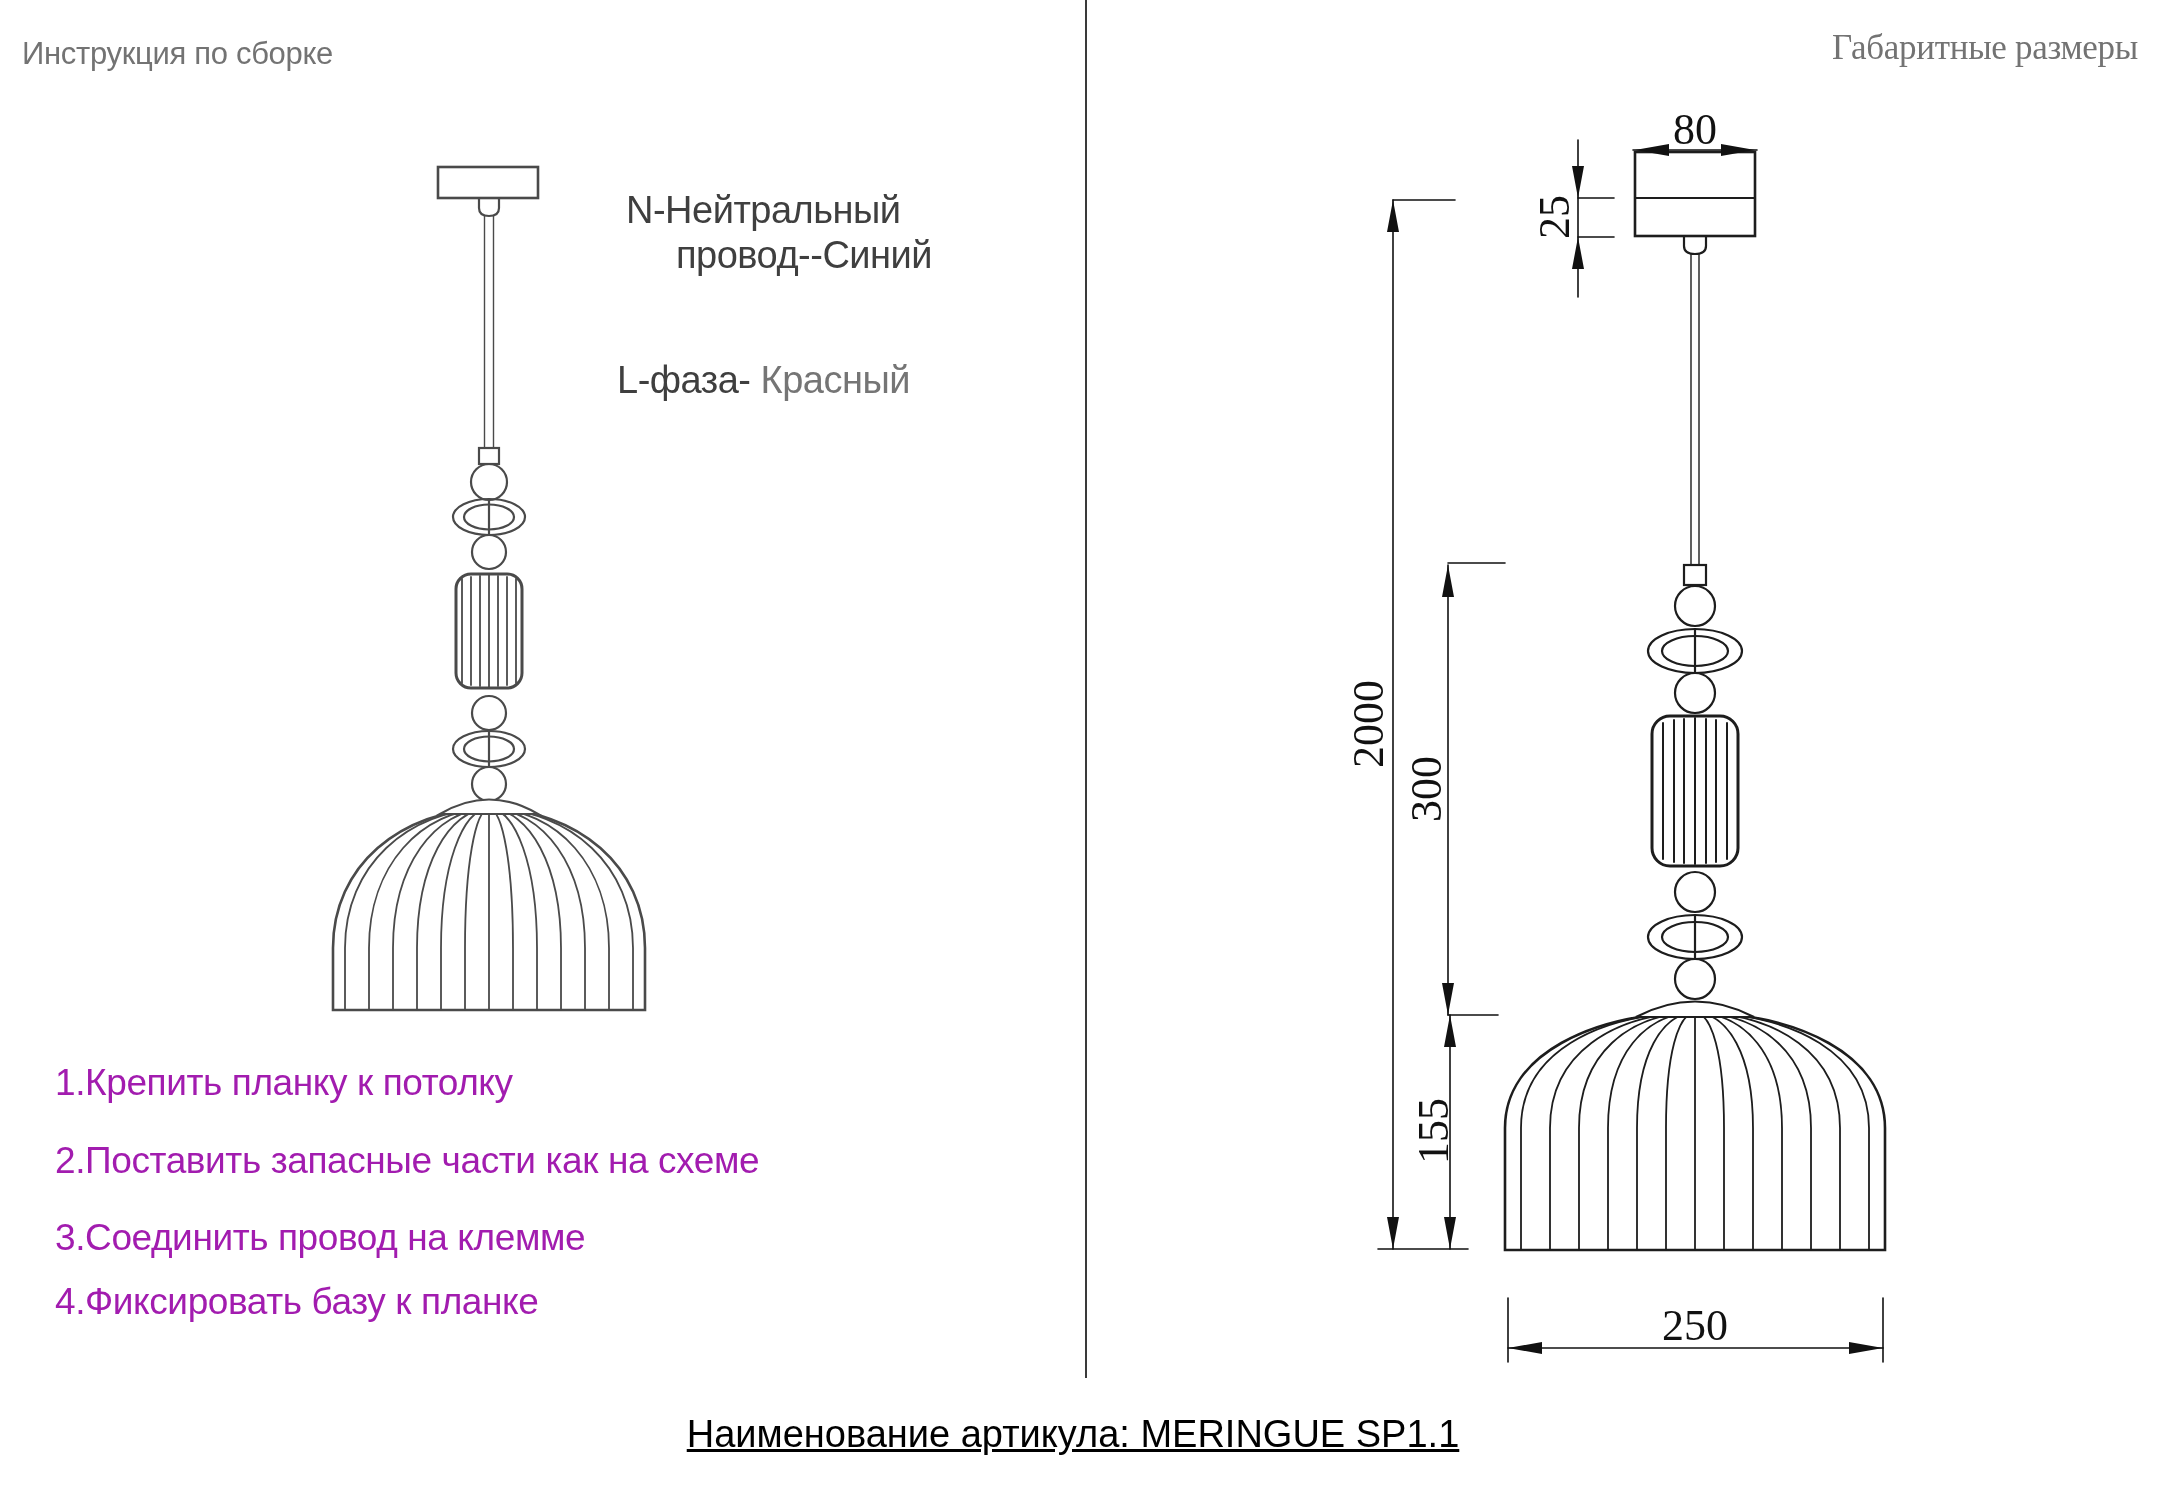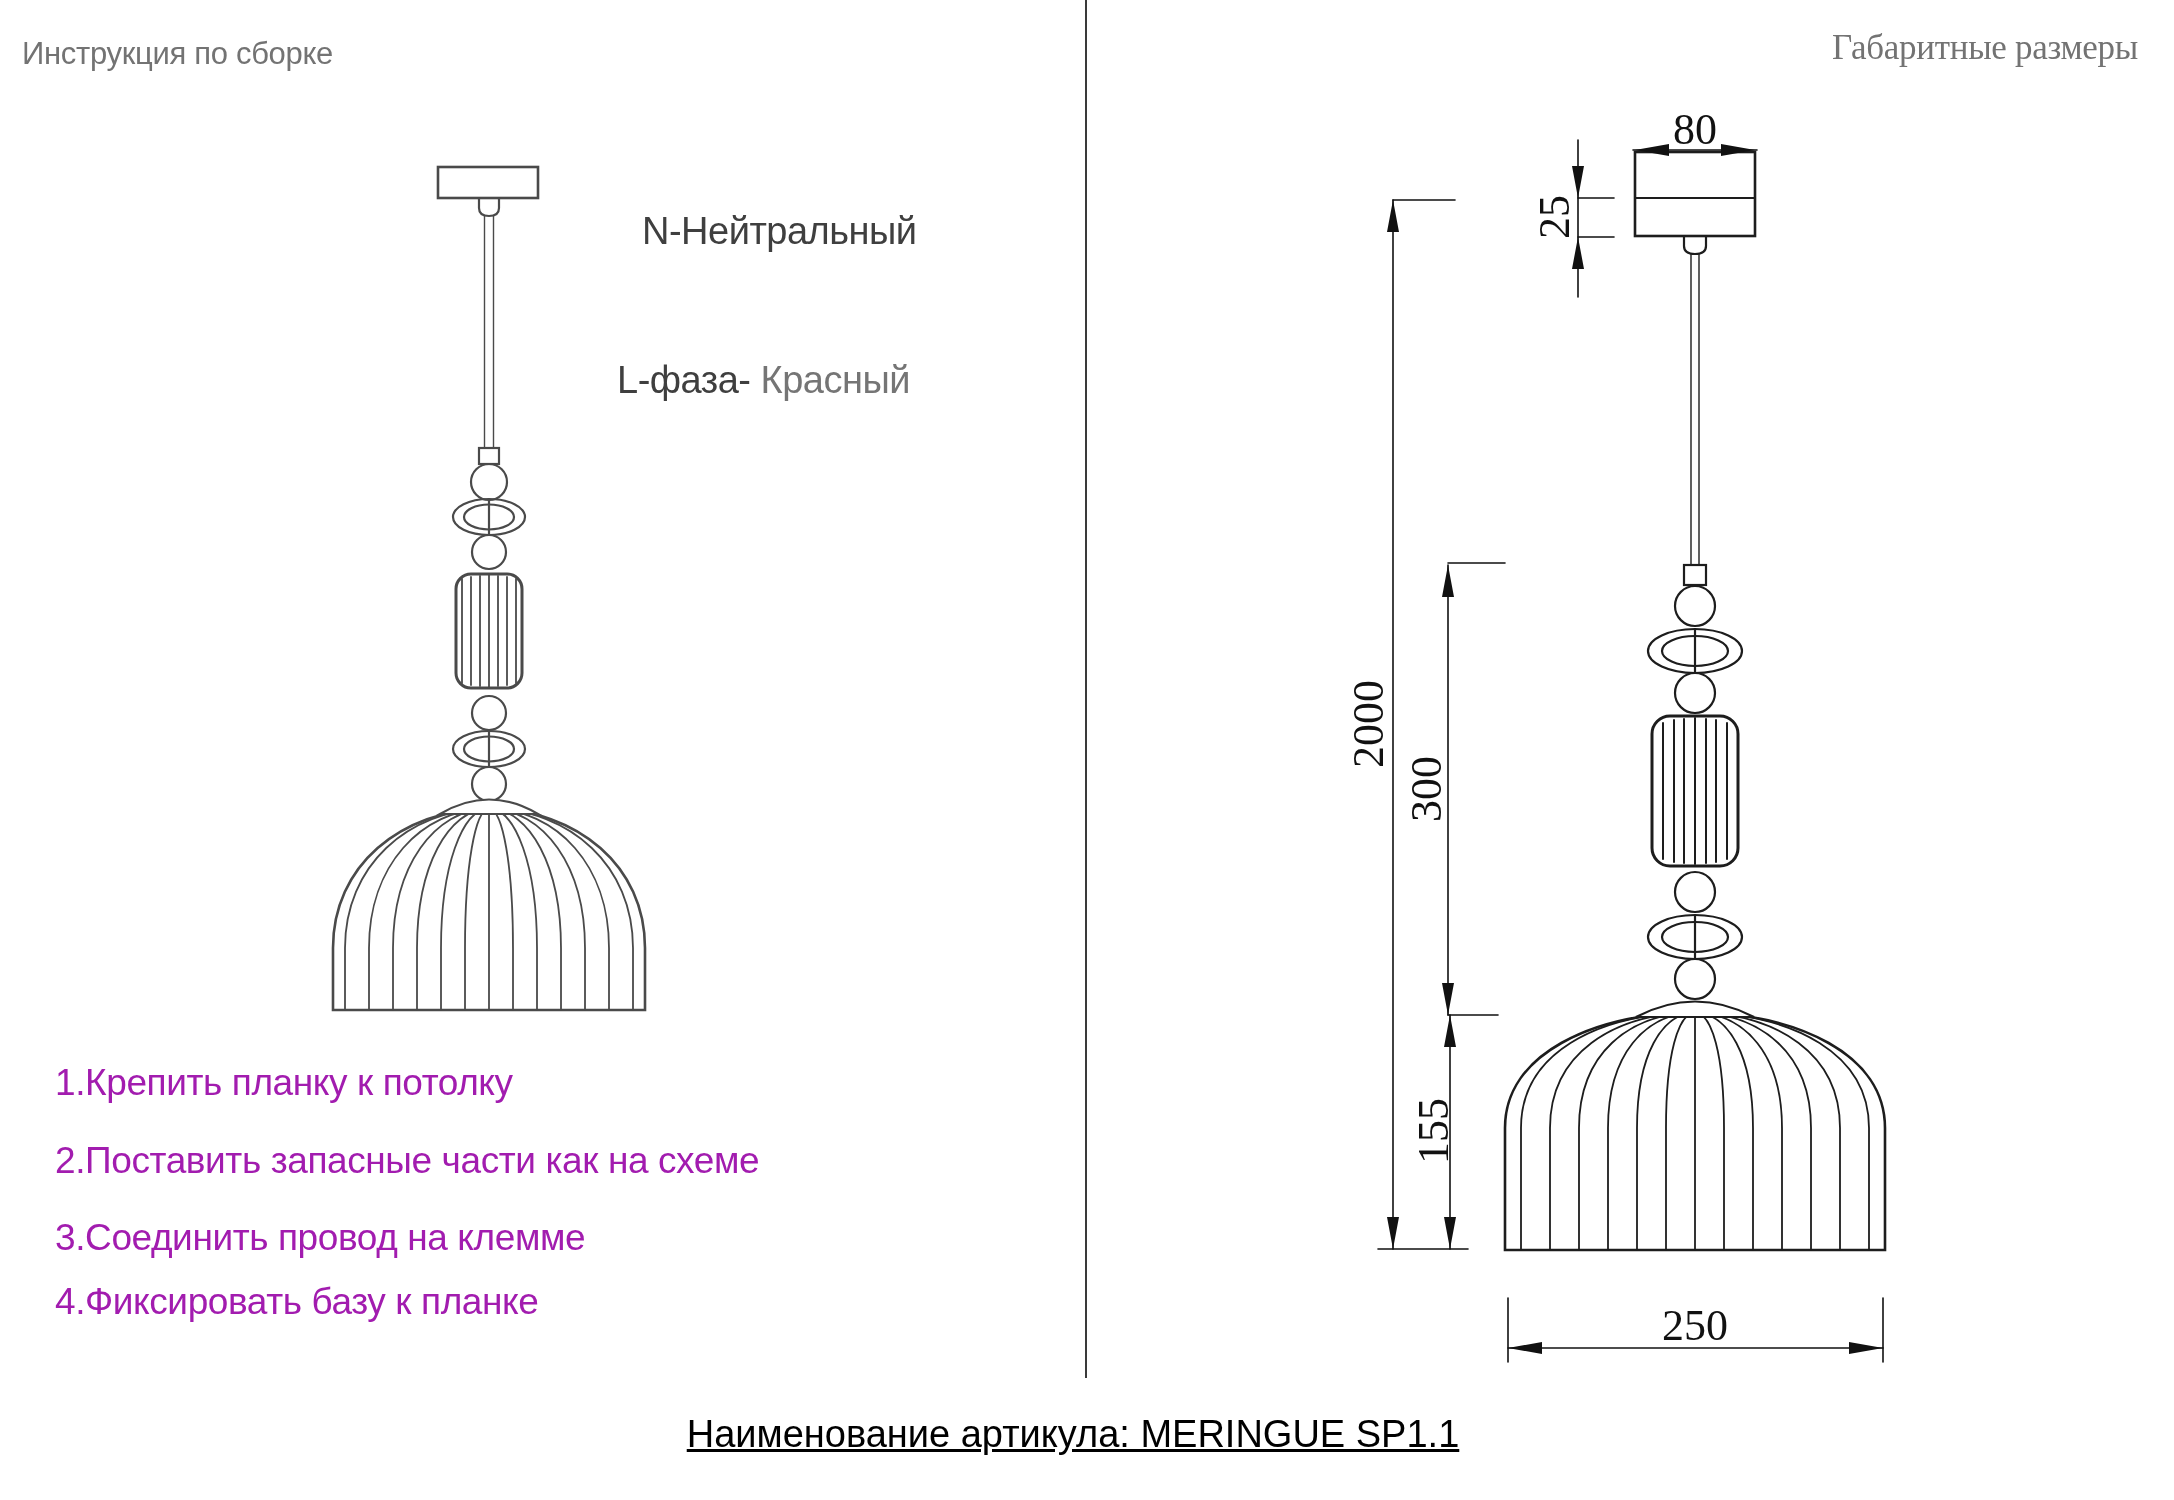--- a/index.html
+++ b/index.html
@@ -201,22 +201,23 @@
         <text class="dimtext" x="1695" y="1340" text-anchor="middle">250</text>
       </g>
     </g>
   </g>
 </svg>
 
 <div class="abs panel-title" style="left:22px;top:36px;">Инструкция по сборке</div>
 
 <div class="abs panel-title right" style="right:36px;top:28px;font-family:Liberation Serif, serif;">Габаритные размеры</div>
 
-<div class="abs wiring" style="left:642px;top:188px;margin-top:21px;">
+<div class="abs wiring" style="left:626px;top:188px;">
   <div>N-Нейтральный</div>
+  <div class="indent">провод--Синий</div>
 </div>
 
 <div class="abs wiring" style="left:617px;top:358px;">
   <span>L-фаза-</span>
   <span class="light">Красный</span>
 </div>
 
 <div class="abs step" style="left:55px;top:1062px;">1.Крепить планку к потолку</div>
 <div class="abs step" style="left:55px;top:1140px;">2.Поставить запасные части как на схеме</div>
 <div class="abs step" style="left:55px;top:1217px;">3.Соединить провод на клемме</div>

